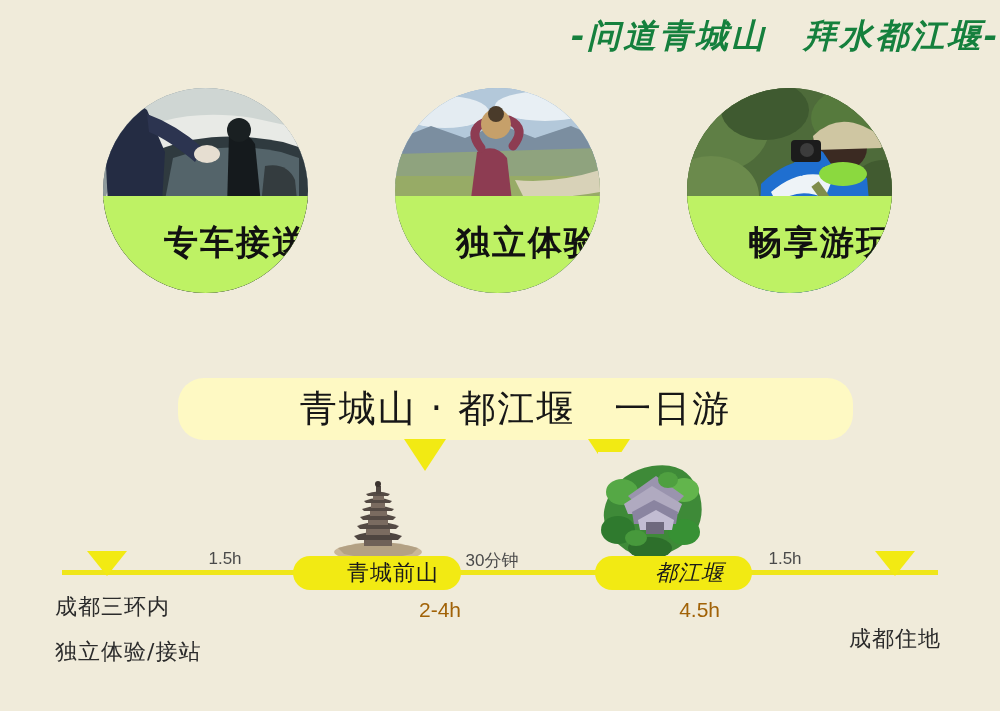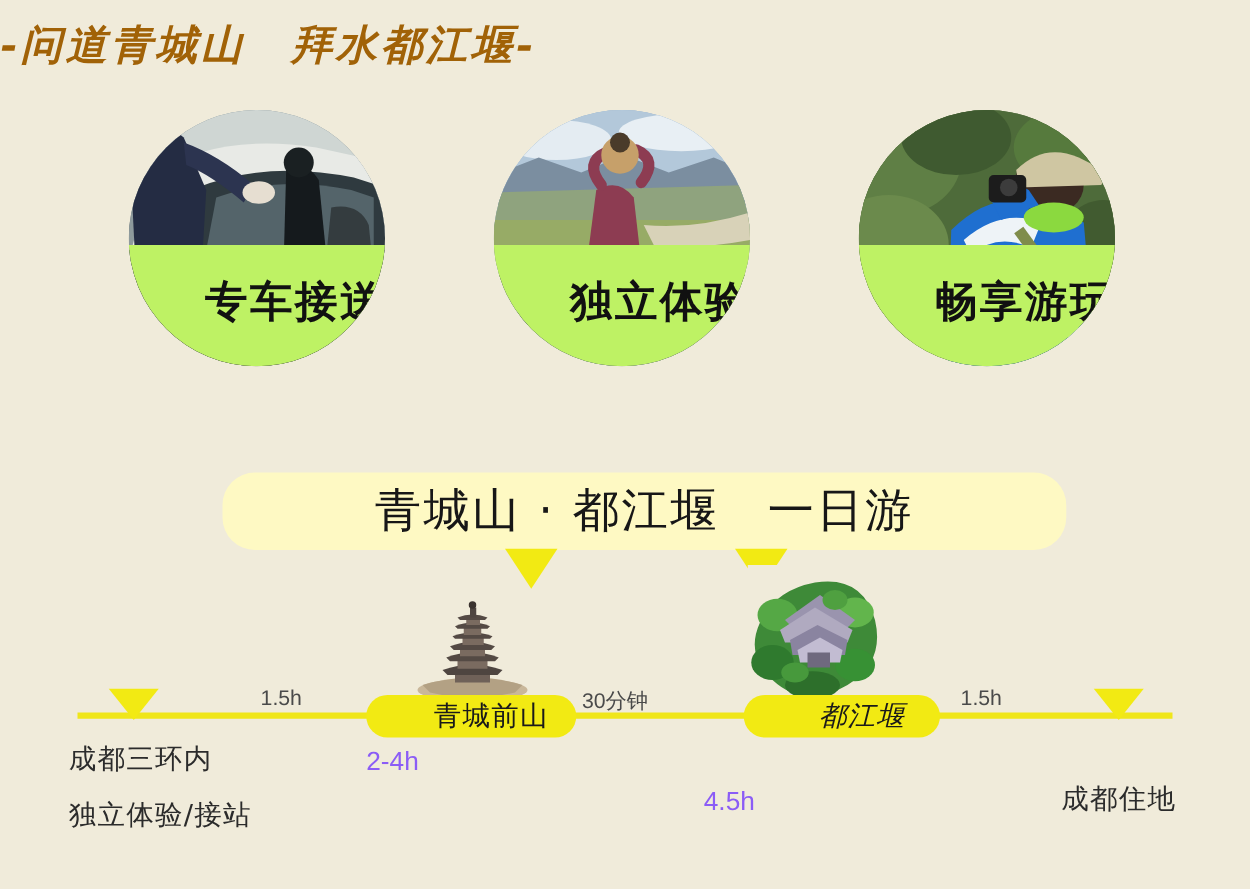--- a/index.html
+++ b/index.html
@@ -23,27 +23,27 @@
     width: 1000px;
     height: 711px;
   }
 
   
   .title {
     position: absolute;
     top: 14px;
     left: 0;
     width: 1000px;
-    text-align: left;
+    text-align: right;
     font-family: "DejaVu Serif", "Liberation Serif", serif;
     font-size: 33px;
     font-weight: 700;
     font-style: italic;
     letter-spacing: 3px;
-    color: #a16207;
+    color: #15803d;
     white-space: pre;
   }
 
   
   .circle {
     position: absolute;
     width: 205px;
     height: 205px;
     border-radius: 50%;
     overflow: hidden;
@@ -159,26 +159,26 @@
     font-family: "DejaVu Sans", "Liberation Sans", sans-serif;
     margin-left: 32px;
   }
   .pill-1 { left: 293px; width: 168px; }
   .pill-2 { left: 595px; width: 157px; font-style: italic; }
 
   .stop-duration {
     position: absolute;
     top: 598px;
     font-size: 21px;
-    color: #8b5cf6;
-    text-align: left;
+    color: #a16207;
+    text-align: right;
     font-family: "Liberation Sans", "DejaVu Sans", sans-serif;
   }
   .dur-1 { left: 293px; width: 168px; }
-  .dur-2 { left: 563px; width: 157px; margin-top: 32px; }
+  .dur-2 { left: 563px; width: 157px; }
 
   .leg-label {
     position: absolute;
     top: 549px;
     font-size: 17px;
     color: #4a4a4a;
     text-align: center;
     font-family: "Liberation Sans", "DejaVu Sans", sans-serif;
   }
   .leg-1 { left: 165px; width: 120px; }

